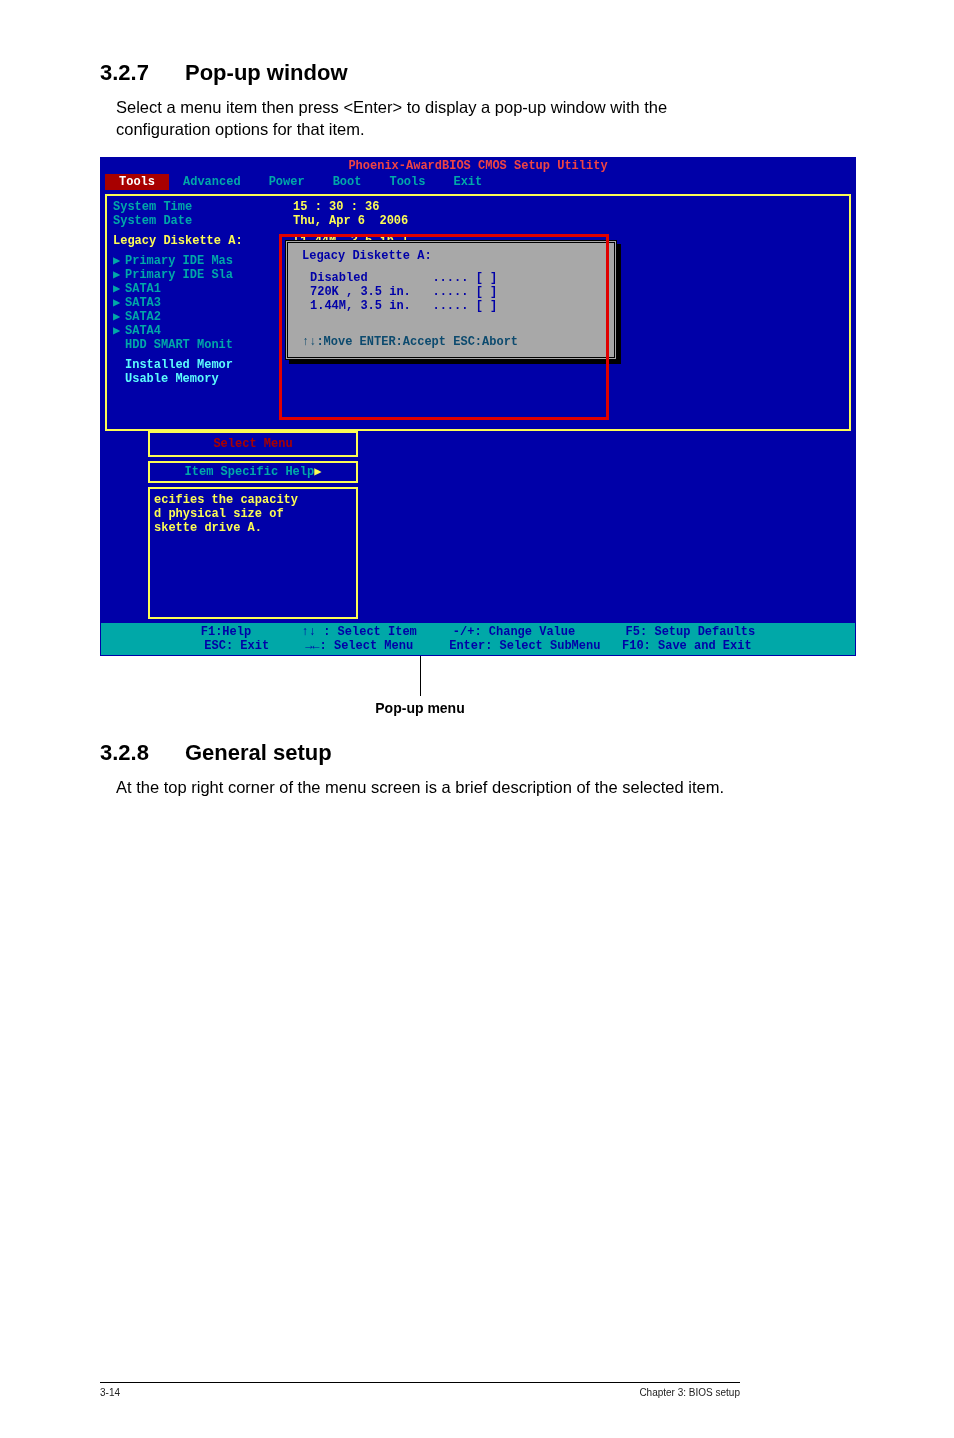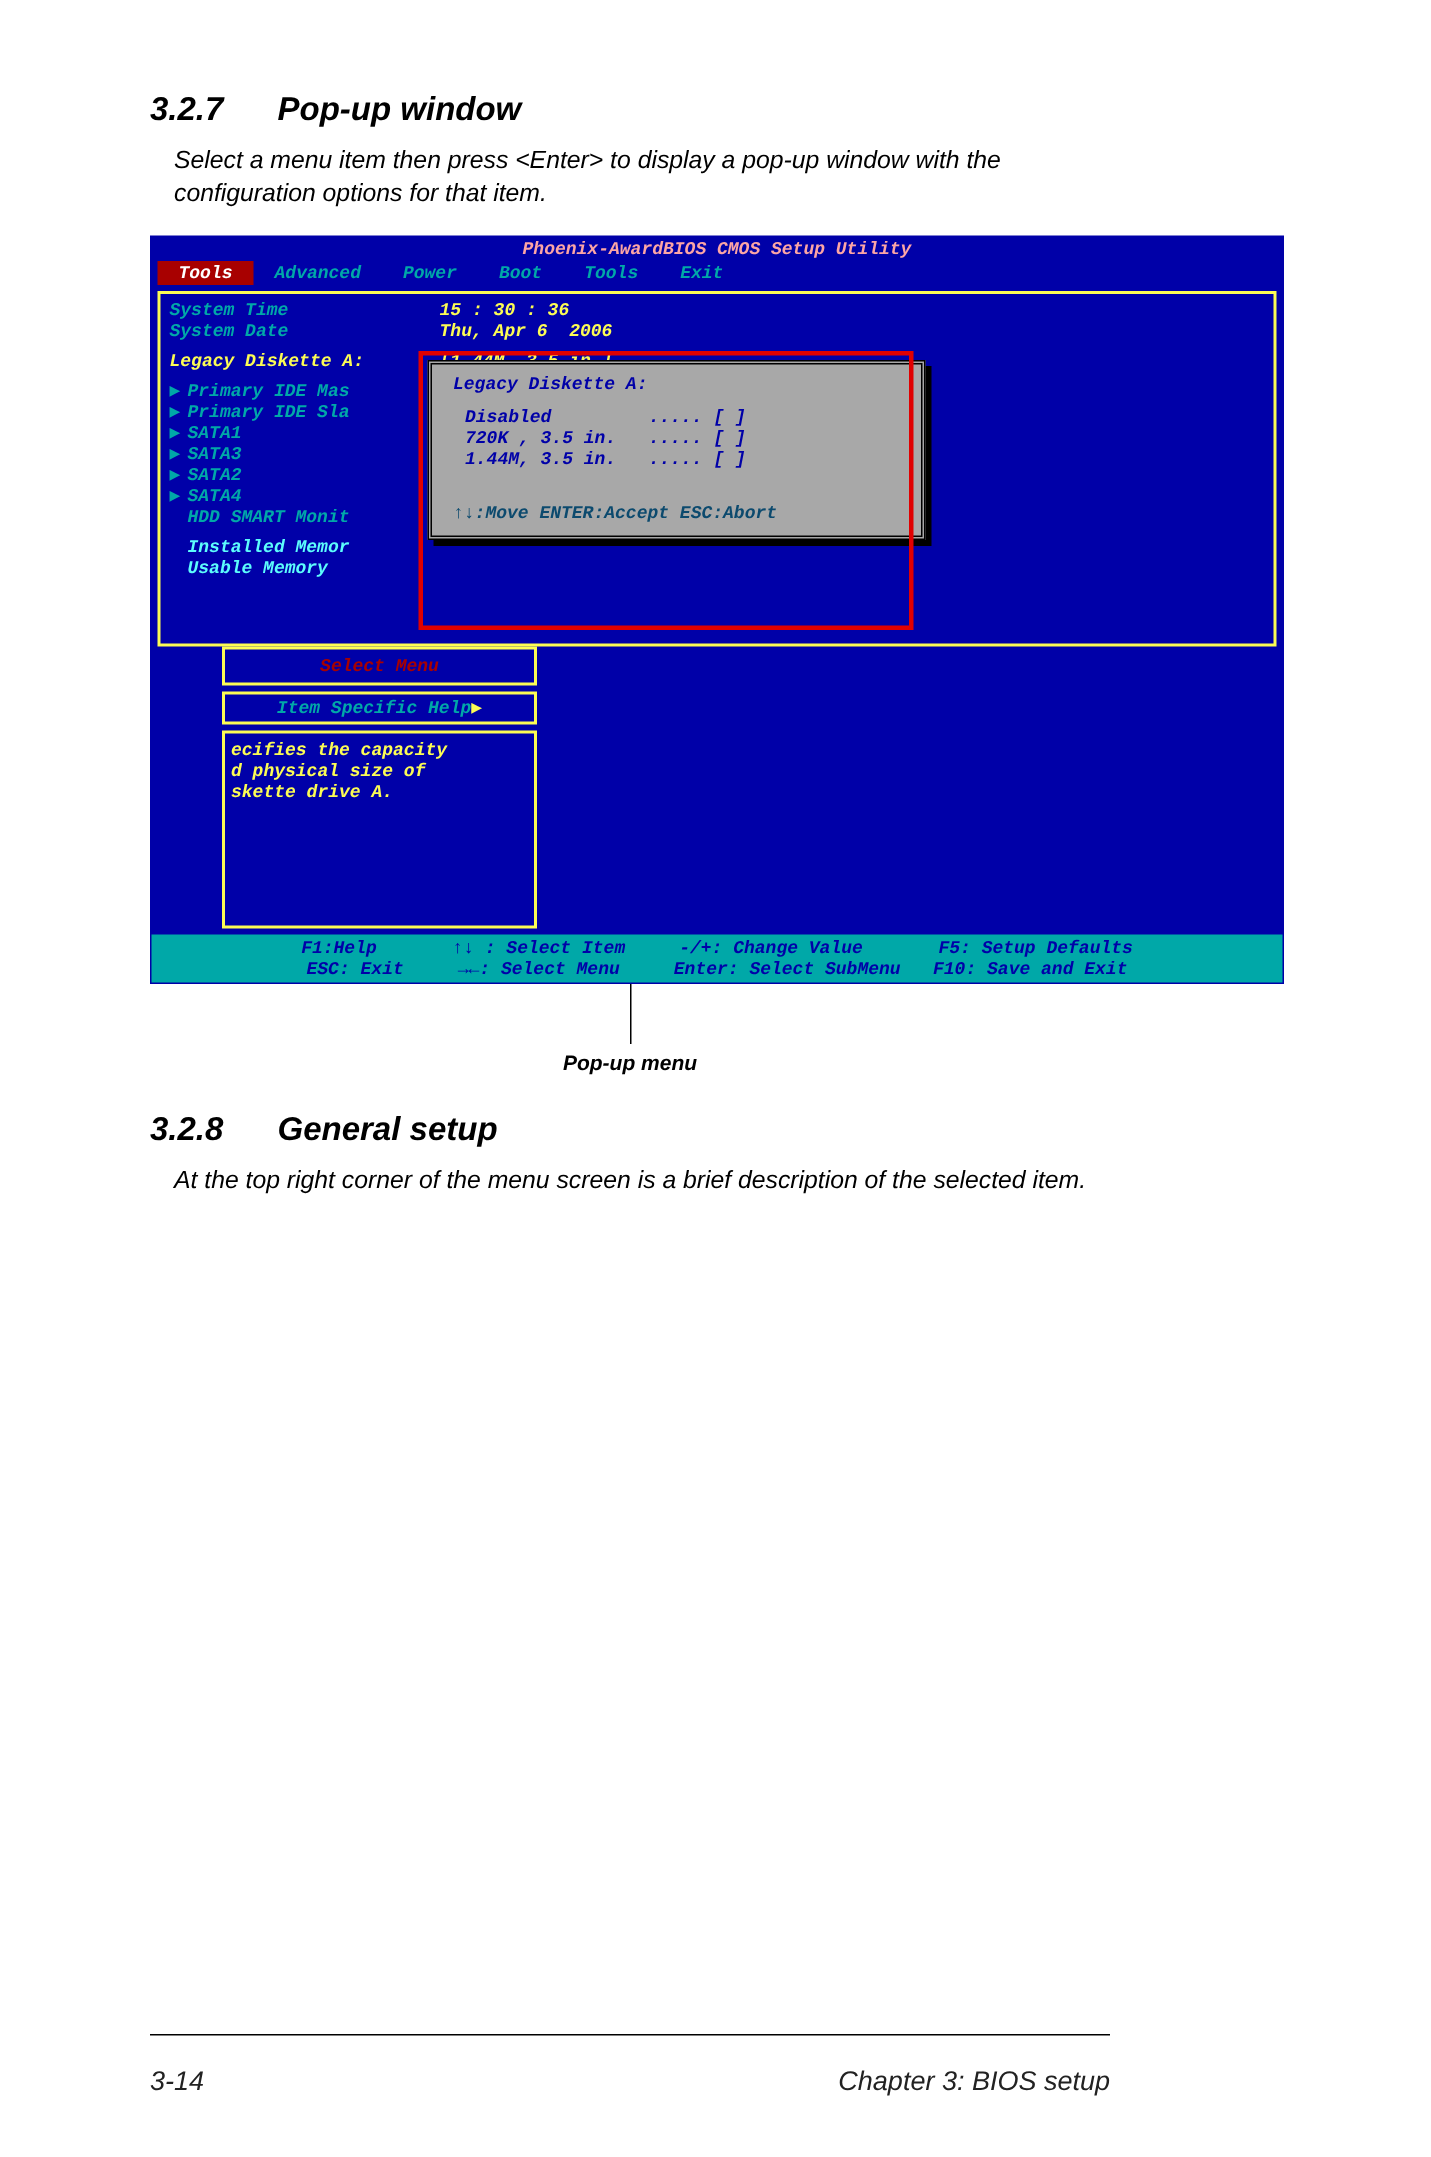--- a/index.html
+++ b/index.html
@@ -9,21 +9,20 @@
     background: #fff;
     color: #000;
     font-size: 14px;
   }
   .page {
     width: 840px;
     padding: 60px 100px 40px 100px;
     box-sizing: border-box;
     position: relative;
     min-height: 1438px;
-    font-style: italic;
   }
   h2 {
     font-size: 22px;
     font-weight: bold;
     margin: 0 0 10px 0;
   }
   h2 .secnum {
     display: inline-block;
     width: 85px;
   }
@@ -41,21 +40,21 @@
     color: #fcfc54;
     font-family: "Courier New", monospace;
     font-size: 12px;
     font-weight: bold;
     line-height: 14px;
     padding: 1px;
     position: relative;
   }
   .bios-title {
     text-align: center;
-    color: #fca5a5;
+    color: #ef4444;
     padding: 1px 0;
   }
   .menubar {
     background: #0000a8;
     padding: 0 4px;
   }
   .menubar span {
     display: inline-block;
     padding: 1px 14px;
     color: #00a8a8;
@@ -157,22 +156,22 @@
     margin: 0 auto;
     width: 0;
   }
 
   .page-footer {
     position: absolute;
     bottom: 40px;
     left: 100px;
     right: 100px;
     border-top: 1px solid #000;
-    padding-top: 20px;
-    font-size: 18px;
+    padding-top: 4px;
+    font-size: 10px;
     display: flex;
     justify-content: space-between;
     color: #222;
   }
 </style>
 </head>
 <body>
 
 <div class="page">
 

